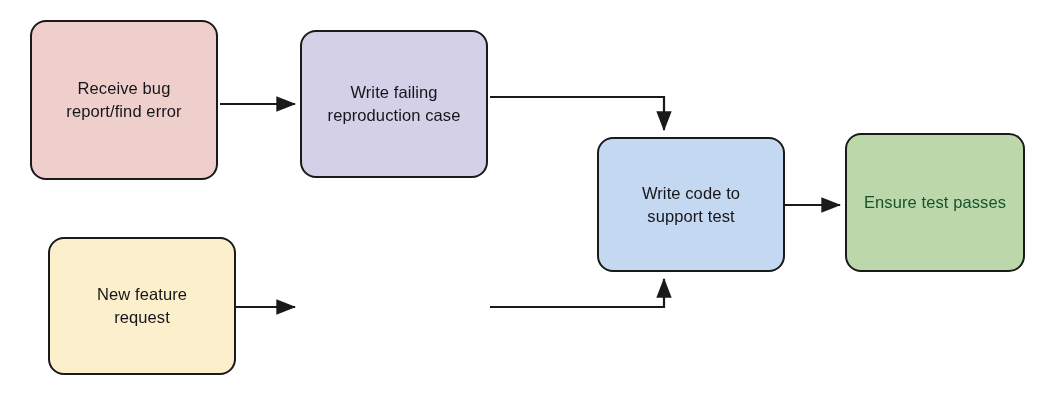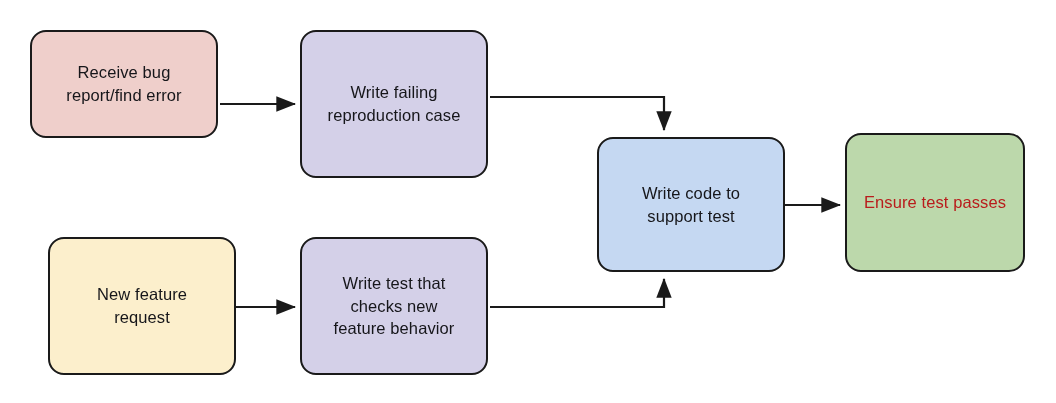--- a/index.html
+++ b/index.html
@@ -60,43 +60,38 @@
     </defs>
     <g id="edge-group">
         <path d="M 220 104 L 295 104" fill="none" stroke="#1a1a1a" stroke-width="2.2" stroke-linejoin="miter" stroke-linecap="butt" marker-end="url(#arrowhead)"></path>
         <path d="M 490 97 L 664 97 L 664 130" fill="none" stroke="#1a1a1a" stroke-width="2.2" stroke-linejoin="miter" stroke-linecap="butt" marker-end="url(#arrowhead)"></path>
         <path d="M 220 307 L 295 307" fill="none" stroke="#1a1a1a" stroke-width="2.2" stroke-linejoin="miter" stroke-linecap="butt" marker-end="url(#arrowhead)"></path>
         <path d="M 490 307 L 664 307 L 664 279" fill="none" stroke="#1a1a1a" stroke-width="2.2" stroke-linejoin="miter" stroke-linecap="butt" marker-end="url(#arrowhead)"></path>
         <path d="M 760 205 L 840 205" fill="none" stroke="#1a1a1a" stroke-width="2.2" stroke-linejoin="miter" stroke-linecap="butt" marker-end="url(#arrowhead)"></path>
       </g>
   </svg>
 
-  <div class="node" style="left: 30px; top: 30px; width: 188px; height: 108px; background: rgb(239, 207, 203); border-color: rgb(26, 26, 26); color: rgb(22, 22, 26);">
+  <div class="node" style="left: 30px; top: 20px; width: 188px; height: 160px; background: rgb(239, 207, 203); border-color: rgb(26, 26, 26); color: rgb(22, 22, 26);">
     <span class="node-label">Receive bug
 report/find error</span>
   </div>
 
   <div class="node" style="left: 300px; top: 30px; width: 188px; height: 148px; background: rgb(212, 208, 232); border-color: rgb(26, 26, 26); color: rgb(22, 22, 26);">
     <span class="node-label">Write failing
 reproduction case</span>
   </div>
 
   <div class="node" style="left: 30px; top: 237px; width: 188px; height: 138px; background: rgb(252, 239, 204); border-color: rgb(26, 26, 26); color: rgb(22, 22, 26); margin-left: 18px;">
     <span class="node-label">New feature
 request</span>
   </div>
 
-  <div class="node" style="left: 300px; top: 237px; width: 188px; height: 138px; background: rgb(212, 208, 232); border-color: rgb(26, 26, 26); color: rgb(22, 22, 26);">
-    <span class="node-label">Write test that
-checks new
-feature behavior</span>
-  </div>
 
   <div class="node" style="left: 570px; top: 137px; width: 188px; height: 135px; background: rgb(197, 216, 242); border-color: rgb(26, 26, 26); color: rgb(22, 22, 26); margin-left: 27px;">
     <span class="node-label">Write code to
 support test</span>
   </div>
 
-  <div class="node" style="left: 845px; top: 133px; width: 180px; height: 139px; background: rgb(188, 216, 171); border-color: rgb(26, 26, 26); color: #b91c1c;">
+  <div class="node" style="left: 845px; top: 133px; width: 180px; height: 139px; background: rgb(188, 216, 171); border-color: rgb(26, 26, 26); color: #14532d;">
     <span class="node-label">Ensure test passes</span>
   </div>
 
 </div>
 
 </body></html>

